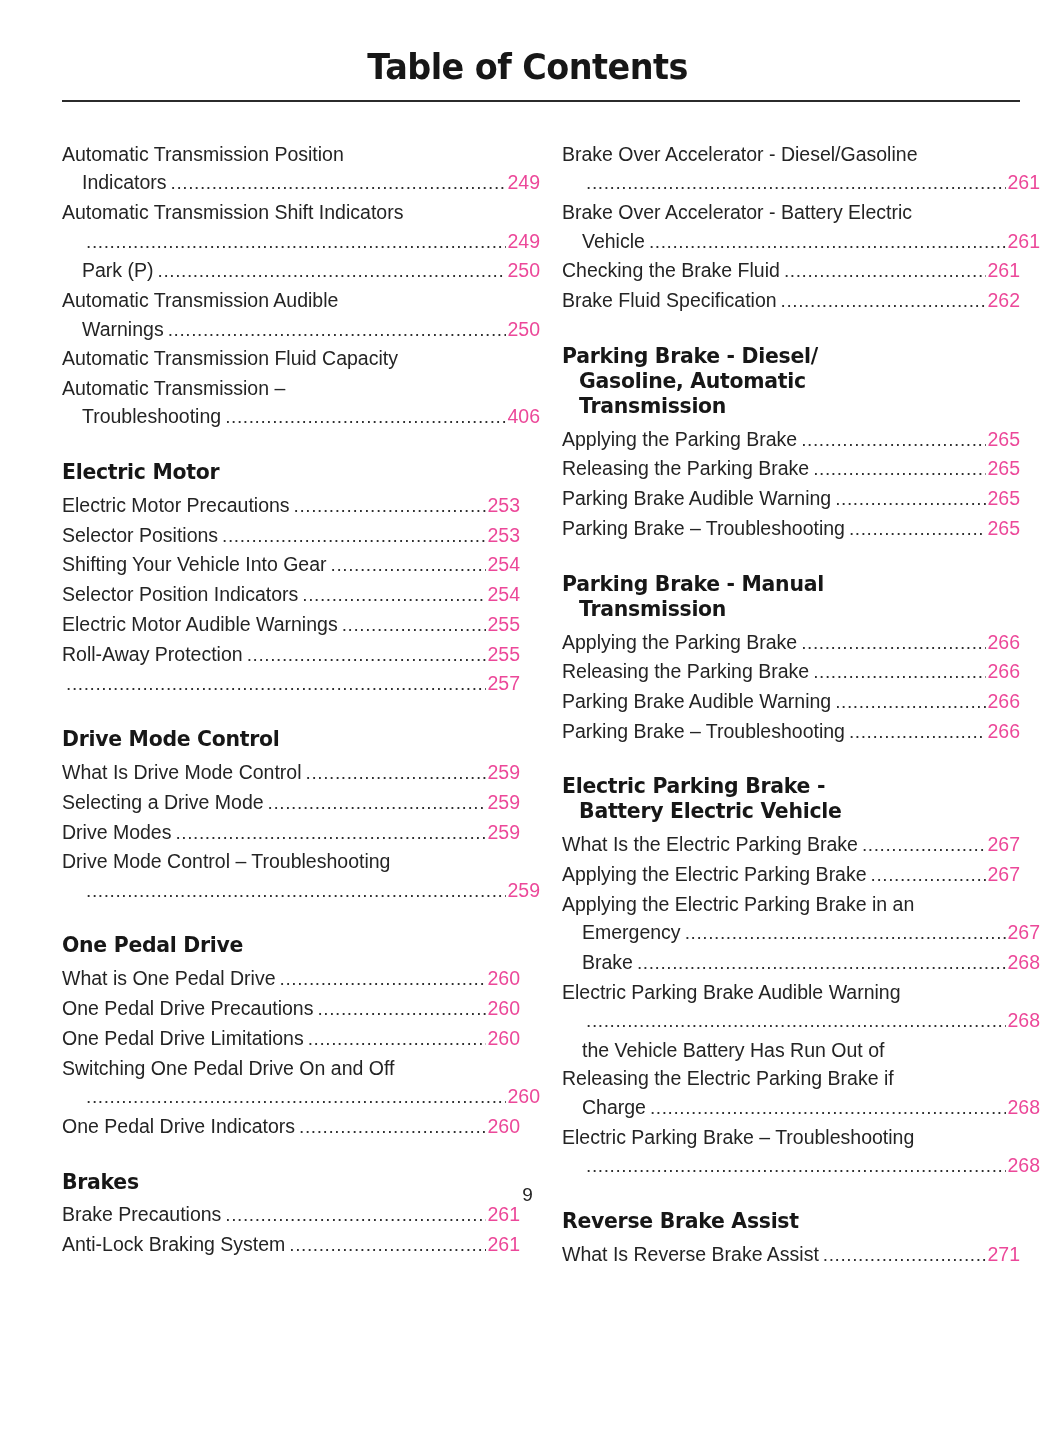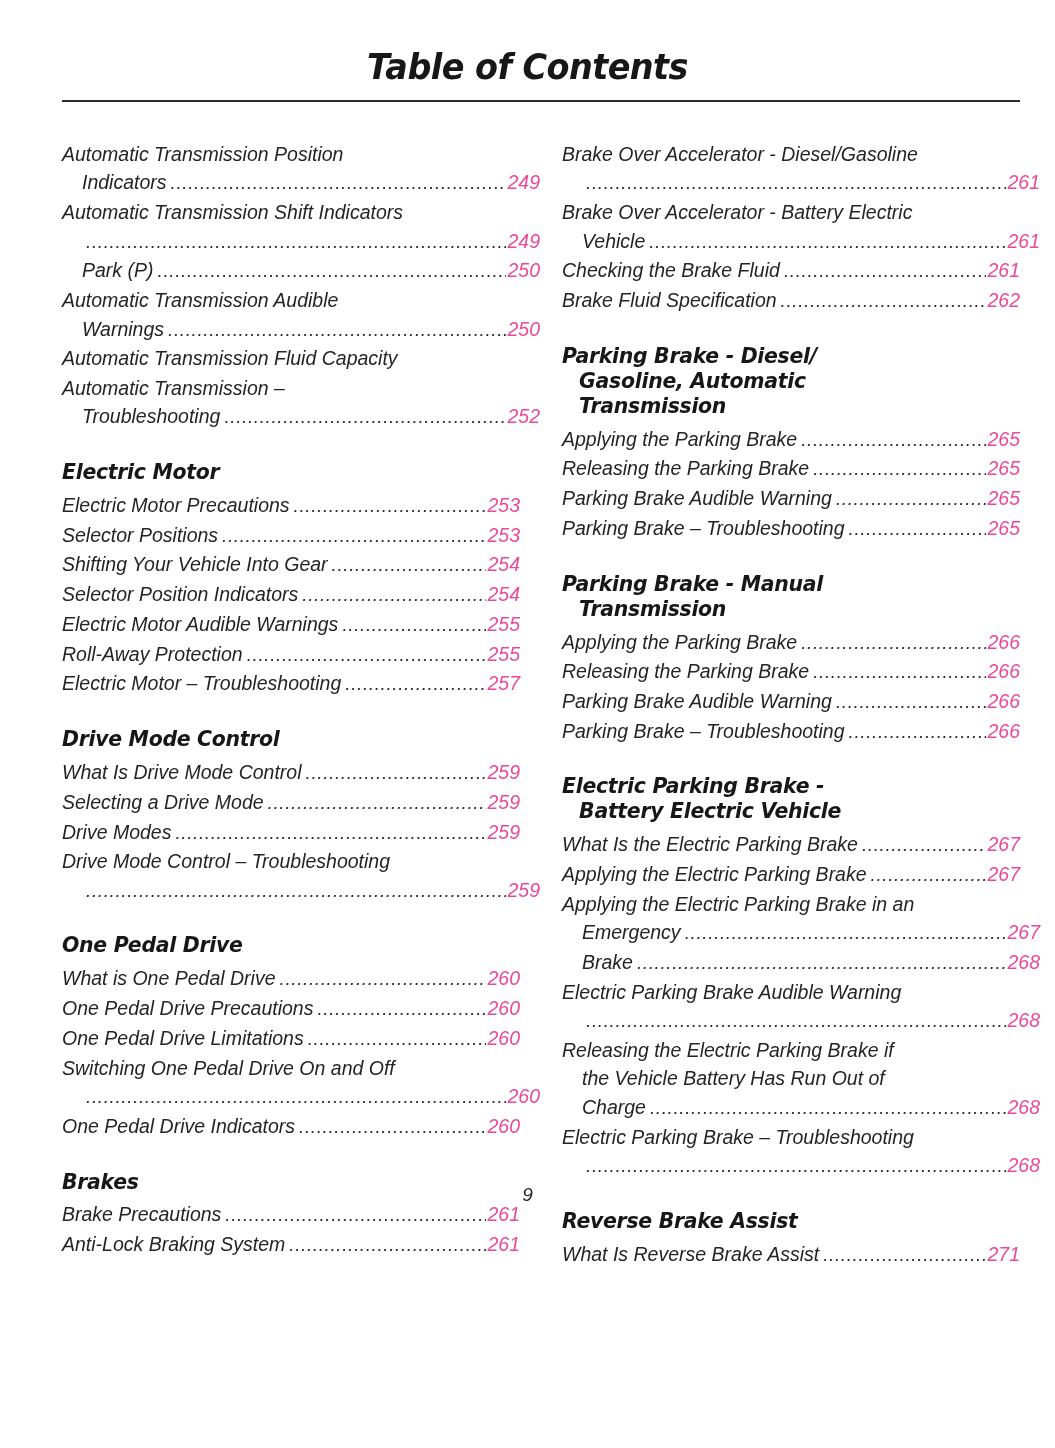--- a/index.html
+++ b/index.html
@@ -14,21 +14,20 @@
     color: #1a1a1a;
     position: relative;
     overflow: hidden;
   }
   .page {
     width: 1055px;
     height: 1248px;
     position: relative;
     box-sizing: border-box;
     padding: 0;
-    font-style: italic;
   }
   .page-title {
     text-align: center;
     font-family: "DejaVu Sans", sans-serif;
     font-weight: bold;
     font-size: 36px;
     letter-spacing: -0.6px;
     color: #171717;
     margin: 0;
     padding-top: 45px;
@@ -166,21 +165,21 @@
           </div>
         </div>
         <div class="entry">
           <span class="ln">Automatic Transmission Fluid Capacity</span>
         </div>
         <div class="entry">
           <span class="ln">Automatic Transmission –</span>
           <div class="rowfill pad-lead">
             <span class="txt">Troubleshooting</span>
             <span class="fill"></span>
-            <span class="pg">252</span>
+            <span class="pg">406</span>
           </div>
         </div>
         <div class="section-head head-after sec-gap-top"><span>Electric Motor</span></div>
         <div class="entry">
           <div class="rowfill">
             <span class="txt">Electric Motor Precautions</span>
             <span class="fill"></span>
             <span class="pg">253</span>
           </div>
         </div>
@@ -214,21 +213,20 @@
         </div>
         <div class="entry">
           <div class="rowfill">
             <span class="txt">Roll-Away Protection</span>
             <span class="fill"></span>
             <span class="pg">255</span>
           </div>
         </div>
         <div class="entry">
           <div class="rowfill">
-            <span class="txt">Electric Motor – Troubleshooting</span>
             <span class="fill"></span>
             <span class="pg">257</span>
           </div>
         </div>
         <div class="section-head head-after sec-gap-top"><span>Drive Mode Control</span></div>
         <div class="entry">
           <div class="rowfill">
             <span class="txt">What Is Drive Mode Control</span>
             <span class="fill"></span>
             <span class="pg">259</span>
@@ -430,22 +428,22 @@
         </div>
         <div class="entry">
           <span class="ln">Electric Parking Brake Audible Warning</span>
           <div class="rowfill pad-lead">
             <span class="txt"></span>
             <span class="fill"></span>
             <span class="pg">268</span>
           </div>
         </div>
         <div class="entry">
+          <span class="ln indent">the Vehicle Battery Has Run Out of</span>
           <span class="ln">Releasing the Electric Parking Brake if</span>
-          <span class="ln indent">the Vehicle Battery Has Run Out of</span>
           <div class="rowfill pad-lead">
             <span class="txt">Charge </span>
             <span class="fill"></span>
             <span class="pg">268</span>
           </div>
         </div>
         <div class="entry">
           <span class="ln">Electric Parking Brake – Troubleshooting</span>
           <div class="rowfill pad-lead">
             <span class="txt"></span>

